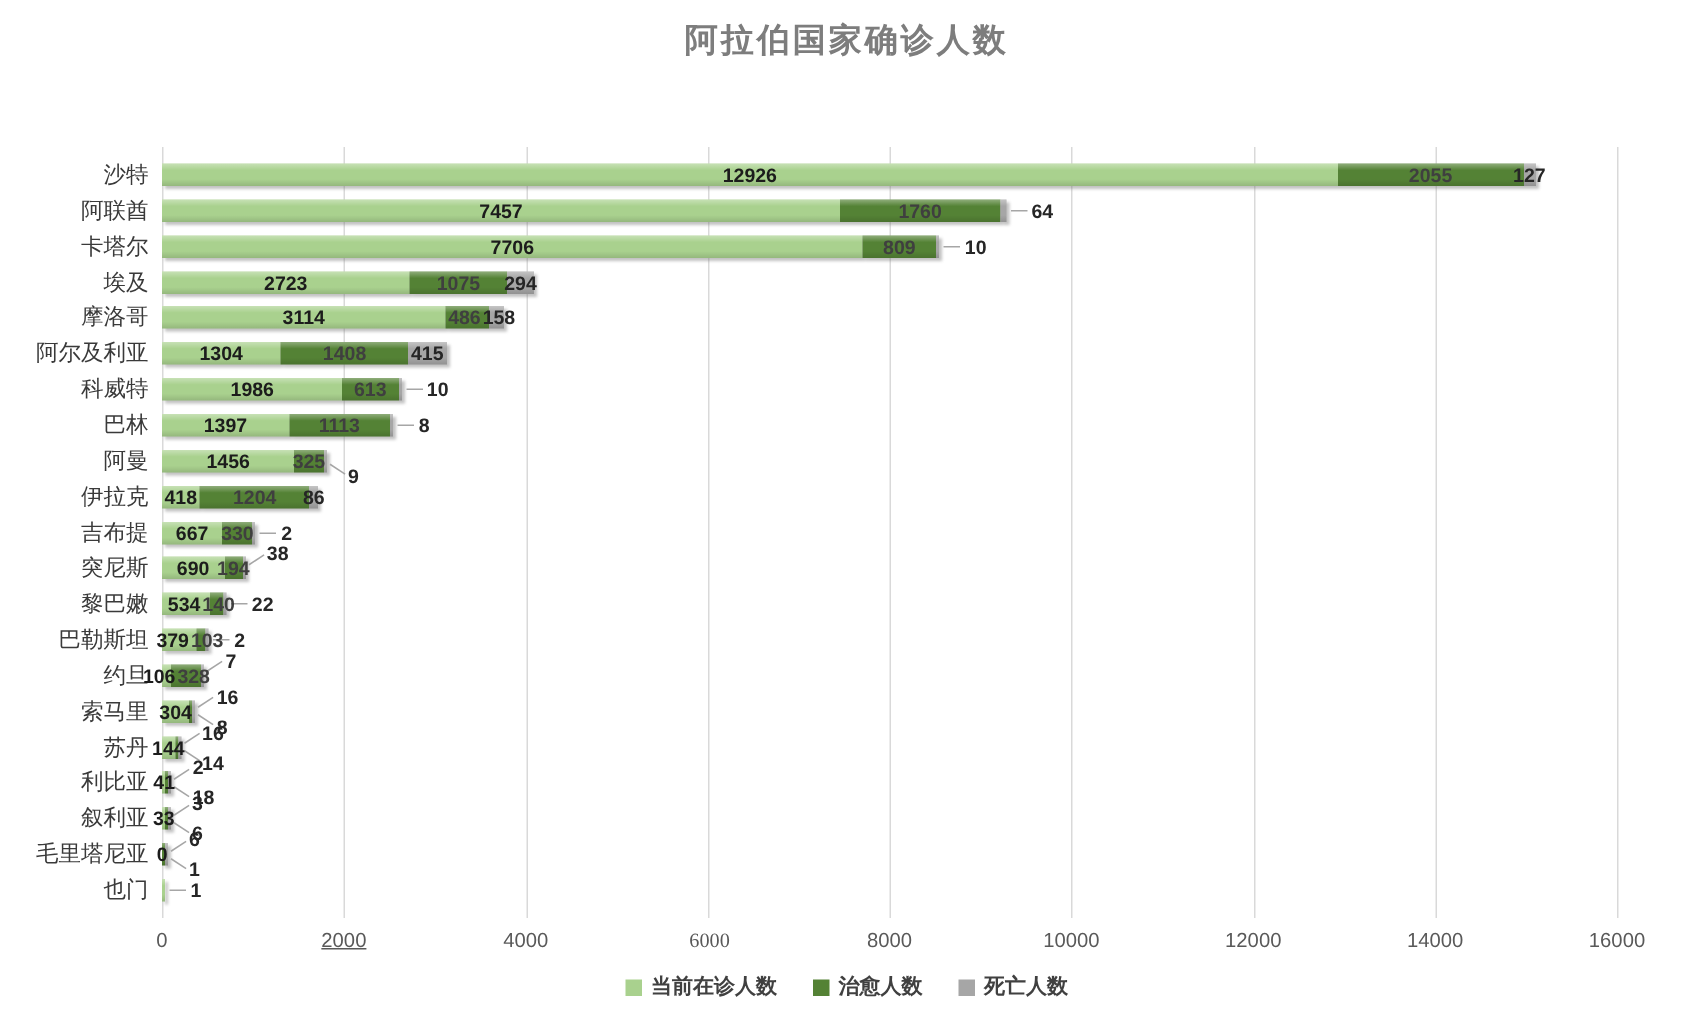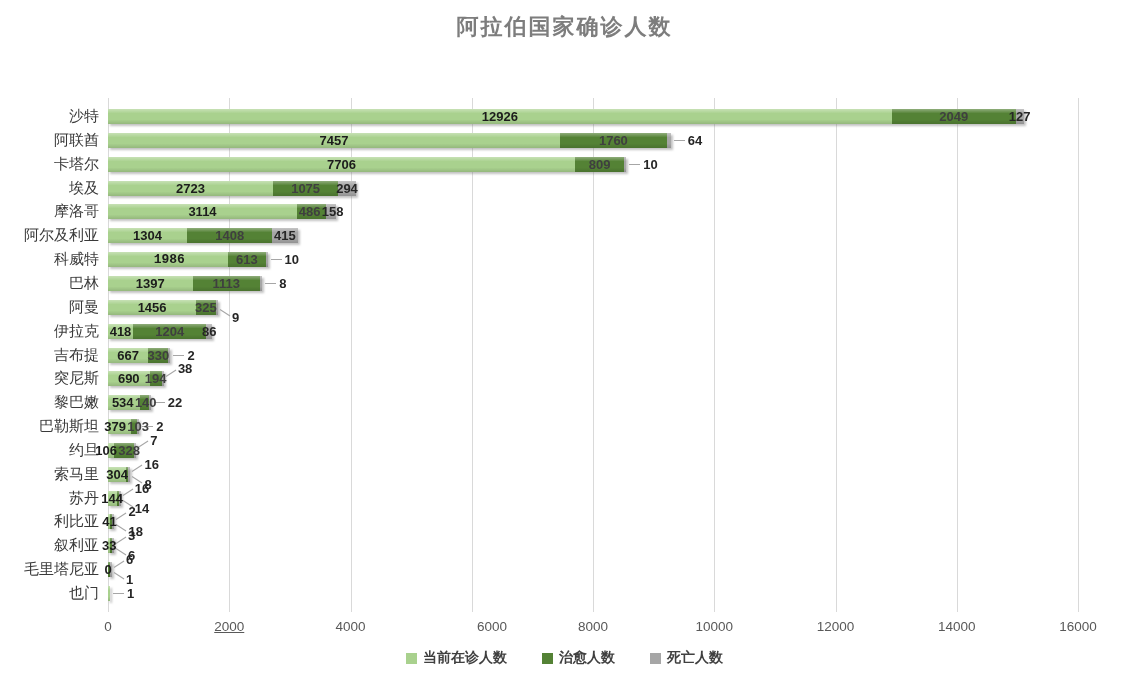--- a/index.html
+++ b/index.html
@@ -23,58 +23,58 @@
          rgba(255,255,255,0) 30%,rgba(0,0,0,0) 70%,rgba(0,0,0,0.12));}
   .num{position:absolute;font-size:13px;font-weight:bold;line-height:15px;
        white-space:nowrap;z-index:5;}
   .lbl-s0{color:#1c1c1c;}
   .lbl-s1{color:#3f3f3f;}
   .lbl-s2{color:#262626;}
   .lbl-out{color:#262626;}
   .leader{position:absolute;height:1px;background:#a6a6a6;
        transform-origin:left center;z-index:4;}
   #legend{position:absolute;top:649px;left:0;width:100%;
-       display:flex;justify-content:center;gap:35px;}
+       display:flex;justify-content:center;gap:24px;}
   .legend-item{display:flex;align-items:center;gap:6px;
        font-family:"DejaVu Serif","Liberation Serif",serif;
        font-weight:bold;font-size:14px;color:#404040;}
   .swatch{width:11px;height:11px;display:inline-block;}
 </style>
 </head>
 <body>
 
 <div id="app">
   <div id="chart-title" class="title-line">阿拉伯国家确诊人数</div>
   <div id="plot">
       <div class="gridline" style="left: 108px;"></div>
       <div class="x-tick" style="left: 108px;">0</div>
       <div class="gridline" style="left: 229.25px;"></div>
       <div class="x-tick" style="left: 229.25px; text-decoration: underline;">2000</div>
       <div class="gridline" style="left: 350.5px;"></div>
       <div class="x-tick" style="left: 350.5px;">4000</div>
       <div class="gridline" style="left: 471.75px;"></div>
-      <div class="x-tick" style="left: 492px;">6000</div>
+      <div class="x-tick" style="left: 473px; font-family: Liberation Serif, serif;">6000</div>
       <div class="gridline" style="left: 593px;"></div>
       <div class="x-tick" style="left: 593px;">8000</div>
       <div class="gridline" style="left: 714.25px;"></div>
       <div class="x-tick" style="left: 714.25px;">10000</div>
       <div class="gridline" style="left: 835.5px;"></div>
       <div class="x-tick" style="left: 835.5px;">12000</div>
       <div class="gridline" style="left: 956.75px;"></div>
       <div class="x-tick" style="left: 956.75px;">14000</div>
       <div class="gridline" style="left: 1078px;"></div>
       <div class="x-tick" style="left: 1078px;">16000</div>
       <div class="cat" style="top: 107.025px;">沙特</div>
       <div class="barwrap" style="left: 108px; top: 109.025px;">
         <div class="seg" style="left: 0px; width: 783.639px; background-color: rgb(169, 209, 142);"></div>
         <div class="seg" style="left: 783.639px; width: 124.221px; background-color: rgb(84, 130, 53);"></div>
         <div class="seg" style="left: 907.859px; width: 7.69937px; background-color: rgb(166, 166, 166);"></div>
       </div>
       <div class="num lbl-s0" style="top: 109.025px; left: 481.819px;">12926</div>
-      <div class="num lbl-s1" style="top: 109.025px; left: 939.249px;">2049</div>
+      <div class="num lbl-s1" style="top: 109.025px; left: 939.249px;">2055</div>
       <div class="num lbl-s2" style="top: 109.025px; left: 1008.71px;">127</div>
       <div class="cat" style="top: 130.875px;">阿联酋</div>
       <div class="barwrap" style="left: 108px; top: 132.875px;">
         <div class="seg" style="left: 0px; width: 452.081px; background-color: rgb(169, 209, 142);"></div>
         <div class="seg" style="left: 452.081px; width: 106.7px; background-color: rgb(84, 130, 53);"></div>
         <div class="seg" style="left: 558.781px; width: 3.88px; background-color: rgb(166, 166, 166);"></div>
       </div>
       <div class="num lbl-s0" style="top: 132.875px; left: 319.54px;">7457</div>
       <div class="num lbl-s1" style="top: 132.875px; left: 598.931px;">1760</div>
       <div class="leader" style="left: 673.661px; top: 139.875px; width: 11px;"></div>
@@ -115,21 +115,21 @@
       </div>
       <div class="num lbl-s0" style="top: 228.275px; left: 133.028px;">1304</div>
       <div class="num lbl-s1" style="top: 228.275px; left: 215.235px;">1408</div>
       <div class="num lbl-s2" style="top: 228.275px; left: 273.995px;">415</div>
       <div class="cat" style="top: 250.125px;">科威特</div>
       <div class="barwrap" style="left: 108px; top: 252.125px;">
         <div class="seg" style="left: 0px; width: 120.401px; background-color: rgb(169, 209, 142);"></div>
         <div class="seg" style="left: 120.401px; width: 37.1631px; background-color: rgb(84, 130, 53);"></div>
         <div class="seg" style="left: 157.564px; width: 2px; background-color: rgb(166, 166, 166);"></div>
       </div>
-      <div class="num lbl-s0" style="top: 252.125px; left: 153.701px; font-family: Liberation Mono, monospace;">1986</div>
+      <div class="num lbl-s0" style="top: 252.125px; left: 153.701px;">1986</div>
       <div class="num lbl-s1" style="top: 252.125px; left: 235.983px;">613</div>
       <div class="leader" style="left: 270.564px; top: 259.125px; width: 11px;"></div>
       <div class="num lbl-out" style="left: 284.564px; top: 252.125px;">10</div>
       <div class="cat" style="top: 273.975px;">巴林</div>
       <div class="barwrap" style="left: 108px; top: 275.975px;">
         <div class="seg" style="left: 0px; width: 84.6931px; background-color: rgb(169, 209, 142);"></div>
         <div class="seg" style="left: 84.6931px; width: 67.4756px; background-color: rgb(84, 130, 53);"></div>
         <div class="seg" style="left: 152.169px; width: 2px; background-color: rgb(166, 166, 166);"></div>
       </div>
       <div class="num lbl-s0" style="top: 275.975px; left: 135.847px;">1397</div>

